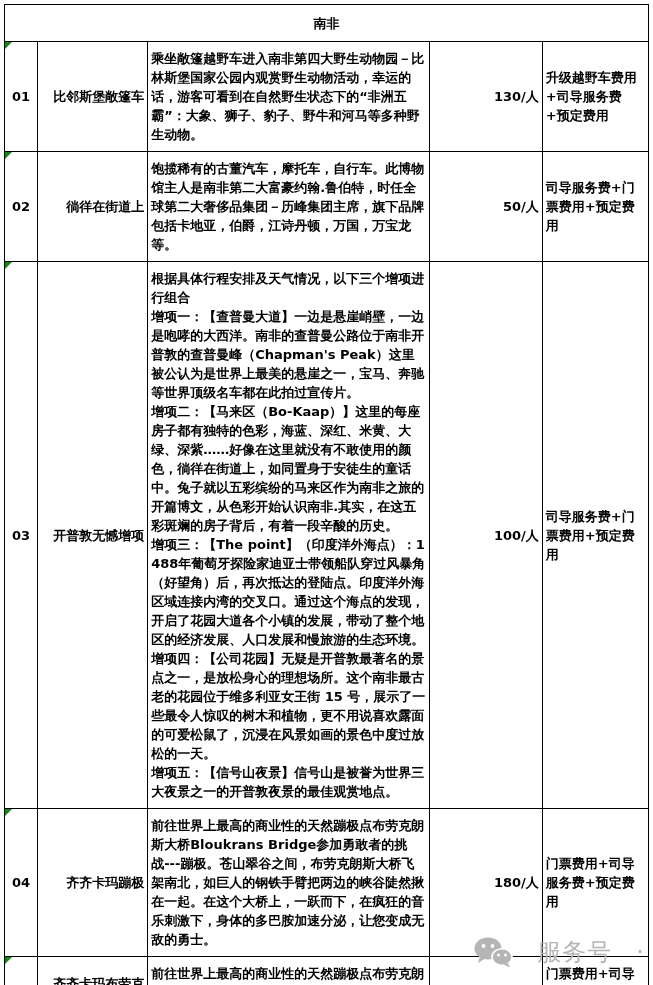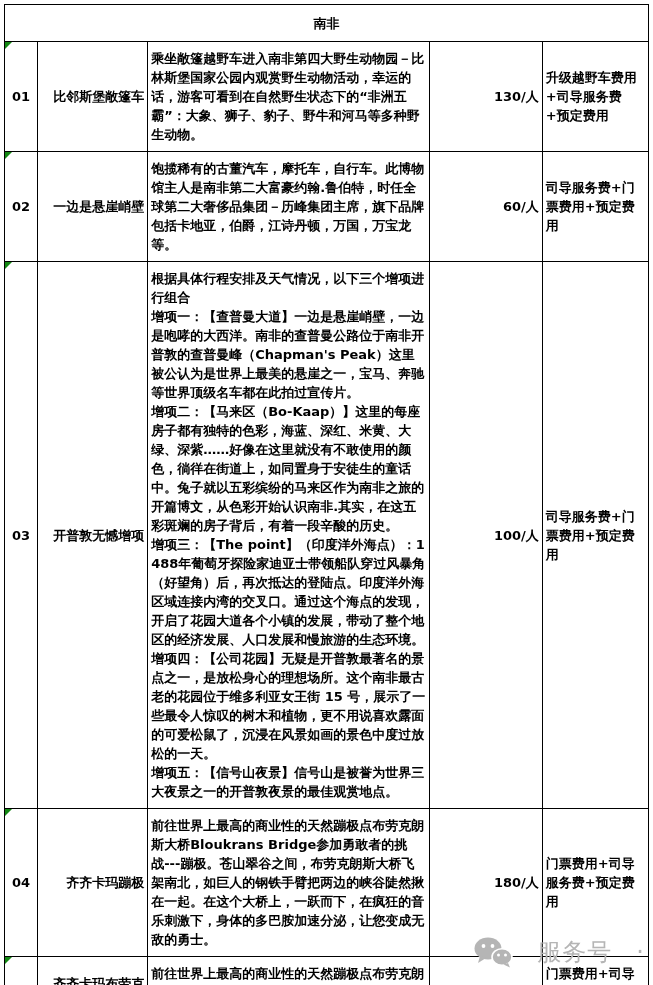--- a/index.html
+++ b/index.html
@@ -80,23 +80,23 @@
       <tr>
         <td class="no-cell" style="height:93px"><span class="tri"></span><span>01</span></td>
         <td class="name-cell">比邻斯堡敞篷车</td>
         <td class="desc-cell">乘坐敞篷越野车进入南非第四大野生动物园－比林斯堡国家公园内观赏野生动物活动，幸运的话，游客可看到在自然野生状态下的“非洲五霸”：大象、狮子、豹子、野牛和河马等多种野生动物。</td>
         <td class="price-cell">130/人</td>
         <td class="fees-cell">升级越野车费用+司导服务费+预定费用</td>
       </tr>
 
       <tr>
         <td class="no-cell" style="height:73px"><span class="tri"></span><span>02</span></td>
-        <td class="name-cell">一边是悬崖峭壁</td>
+        <td class="name-cell">徜徉在街道上</td>
         <td class="desc-cell">饱揽稀有的古董汽车，摩托车，自行车。此博物馆主人是南非第二大富豪约翰.鲁伯特，时任全球第二大奢侈品集团－历峰集团主席，旗下品牌包括卡地亚，伯爵，江诗丹顿，万国，万宝龙等。</td>
-        <td class="price-cell">60/人</td>
+        <td class="price-cell">50/人</td>
         <td class="fees-cell">司导服务费+门票费用+预定费用</td>
       </tr>
 
       <tr>
         <td class="no-cell" style="height:472px"><span class="tri"></span><span>03</span></td>
         <td class="name-cell">开普敦无憾增项</td>
         <td class="desc-cell">根据具体行程安排及天气情况，以下三个增项进行组合
 增项一：【查普曼大道】一边是悬崖峭壁，一边是咆哮的大西洋。南非的查普曼公路位于南非开普敦的查普曼峰（Chapman's Peak）这里被公认为是世界上最美的悬崖之一，宝马、奔驰等世界顶级名车都在此拍过宣传片。
 增项二：【马来区（Bo-Kaap）】这里的每座房子都有独特的色彩，海蓝、深红、米黄、大绿、深紫……好像在这里就没有不敢使用的颜色，徜徉在街道上，如同置身于安徒生的童话中。兔子就以五彩缤纷的马来区作为南非之旅的开篇博文，从色彩开始认识南非.其实，在这五彩斑斓的房子背后，有着一段辛酸的历史。
 增项三：【The point】（印度洋外海点）：1488年葡萄牙探险家迪亚士带领船队穿过风暴角（好望角）后，再次抵达的登陆点。印度洋外海区域连接内湾的交叉口。通过这个海点的发现，开启了花园大道各个小镇的发展，带动了整个地区的经济发展、人口发展和慢旅游的生态环境。

